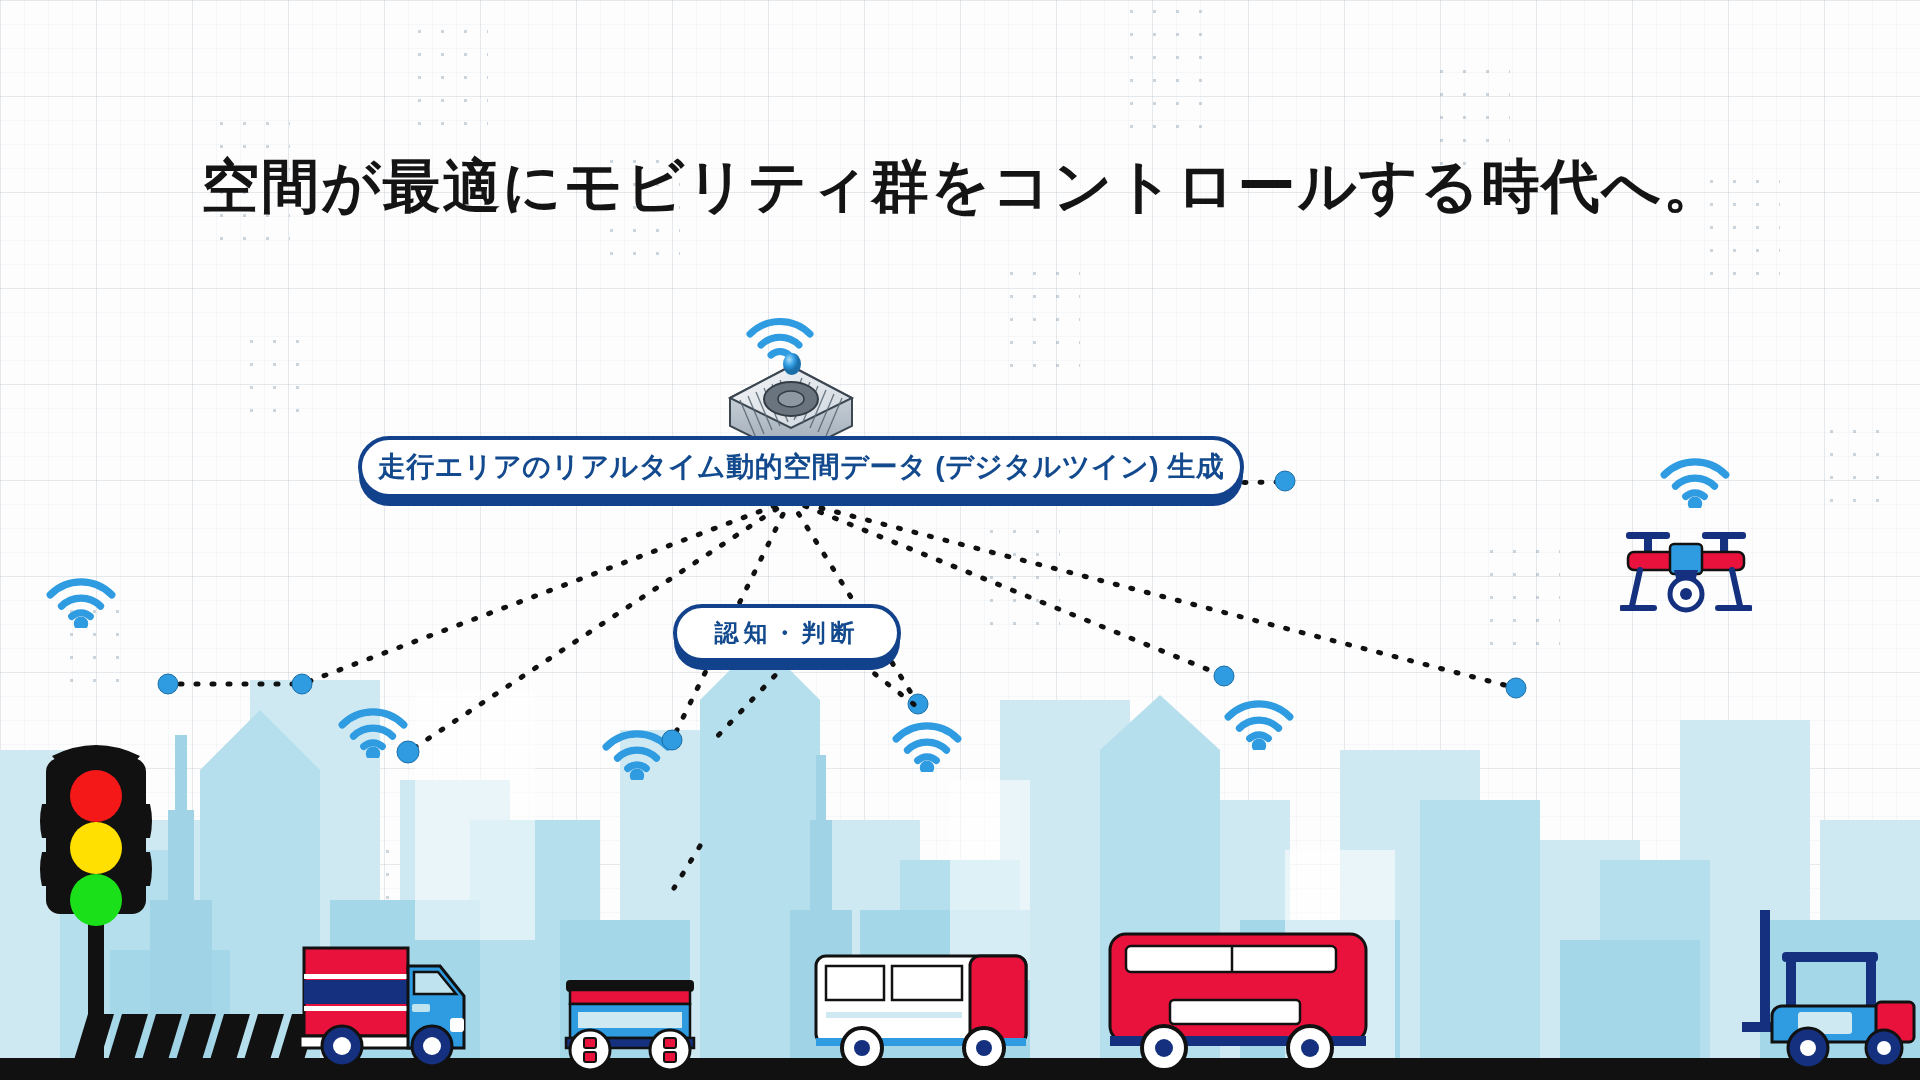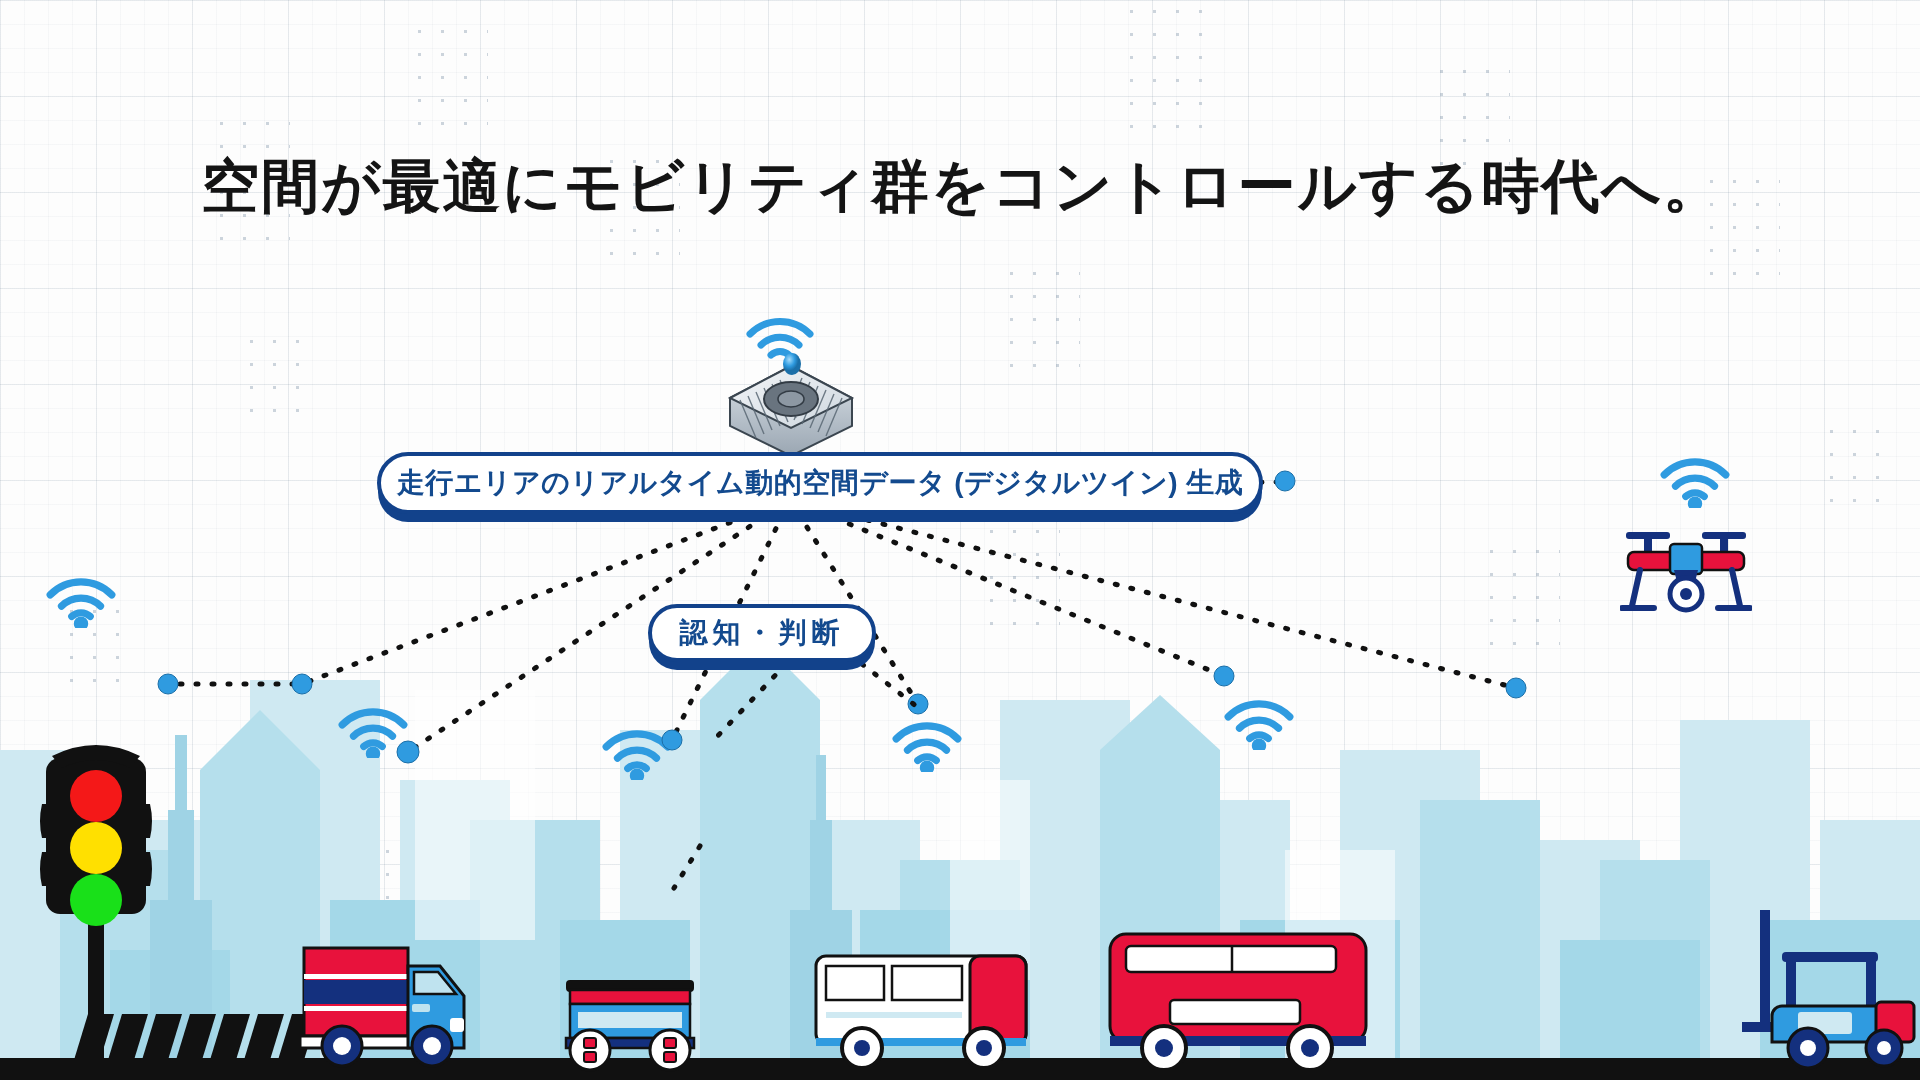--- a/index.html
+++ b/index.html
@@ -67,22 +67,22 @@
     display: flex; align-items: center; justify-content: center;
     background: #ffffff;
     color: #134a8e;
     border: 4px solid #12428b;
     border-radius: 999px;
     font-weight: 700;
     box-shadow: 0 9px 0 -1px #12428b;
     z-index: 35;
     white-space: nowrap;
   }
-  #pill-main { left: 377px; top: 436px; width: 886px; height: 62px; font-size: 28px; letter-spacing: 0.5px; margin-top: 16px; }
-  #pill-cognition { left: 648px; top: 604px; width: 228px; height: 58px; font-size: 28px; letter-spacing: 5px; }
+  #pill-main { left: 358px; top: 436px; width: 886px; height: 62px; font-size: 28px; letter-spacing: 0.5px; }
+  #pill-cognition { left: 673px; top: 604px; width: 228px; height: 58px; font-size: 24px; letter-spacing: 5px; }
   #pill-infra { left: 608px; top: 786px; width: 352px; height: 58px; font-size: 28px; letter-spacing: 3px; }
 
   
   .layer { position: absolute; inset: 0; z-index: 30; pointer-events: none; }
   .nodedot { fill: #2f9be0; stroke: #1b6fa8; stroke-width: 1; }
 
   .wifi { position: absolute; z-index: 28; }
   .vehicle { position: absolute; z-index: 25; }
 </style>
 </head>

